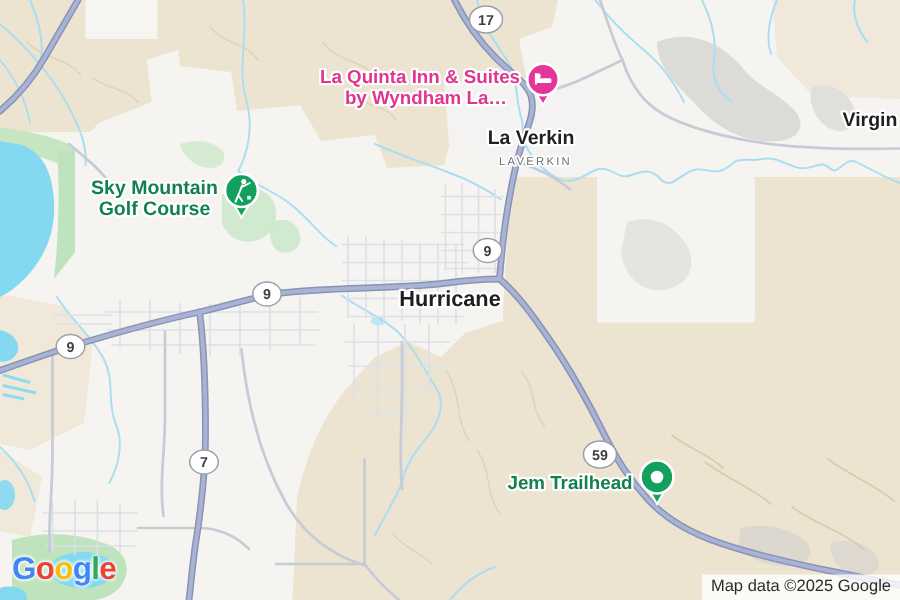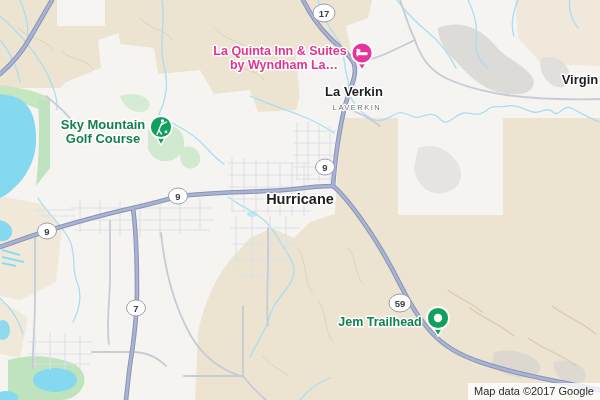--- a/index.html
+++ b/index.html
@@ -215,15 +215,18 @@
       <rect x="164.8" y="130.6" width="2.4" height="2.4" fill="#fff" stroke="none"></rect>
     </g>
   </g>
   <g>
     <path d="M431 324 L445 324 L438 336 Z" stroke="#fff" stroke-width="1.4" fill="#12A05F"></path>
     <circle cx="438" cy="318" r="11" stroke="#fff" stroke-width="1.8" fill="#12A05F"></circle>
     <circle cx="438" cy="318" r="4.2" fill="#fff"></circle>
   </g>
 </svg>
 
-
-<div class="attribution">Map data ©2017 Google</div>
+<div class="logo">
+  <span class="g-blue">G</span><span class="g-red">o</span><span class="g-yellow">o</span><span class="g-blue">g</span><span class="g-green">l</span><span class="g-red">e</span>
 </div>
 
+<div class="attribution">Map data ©2025 Google</div>
+</div>
+
 </body></html>

